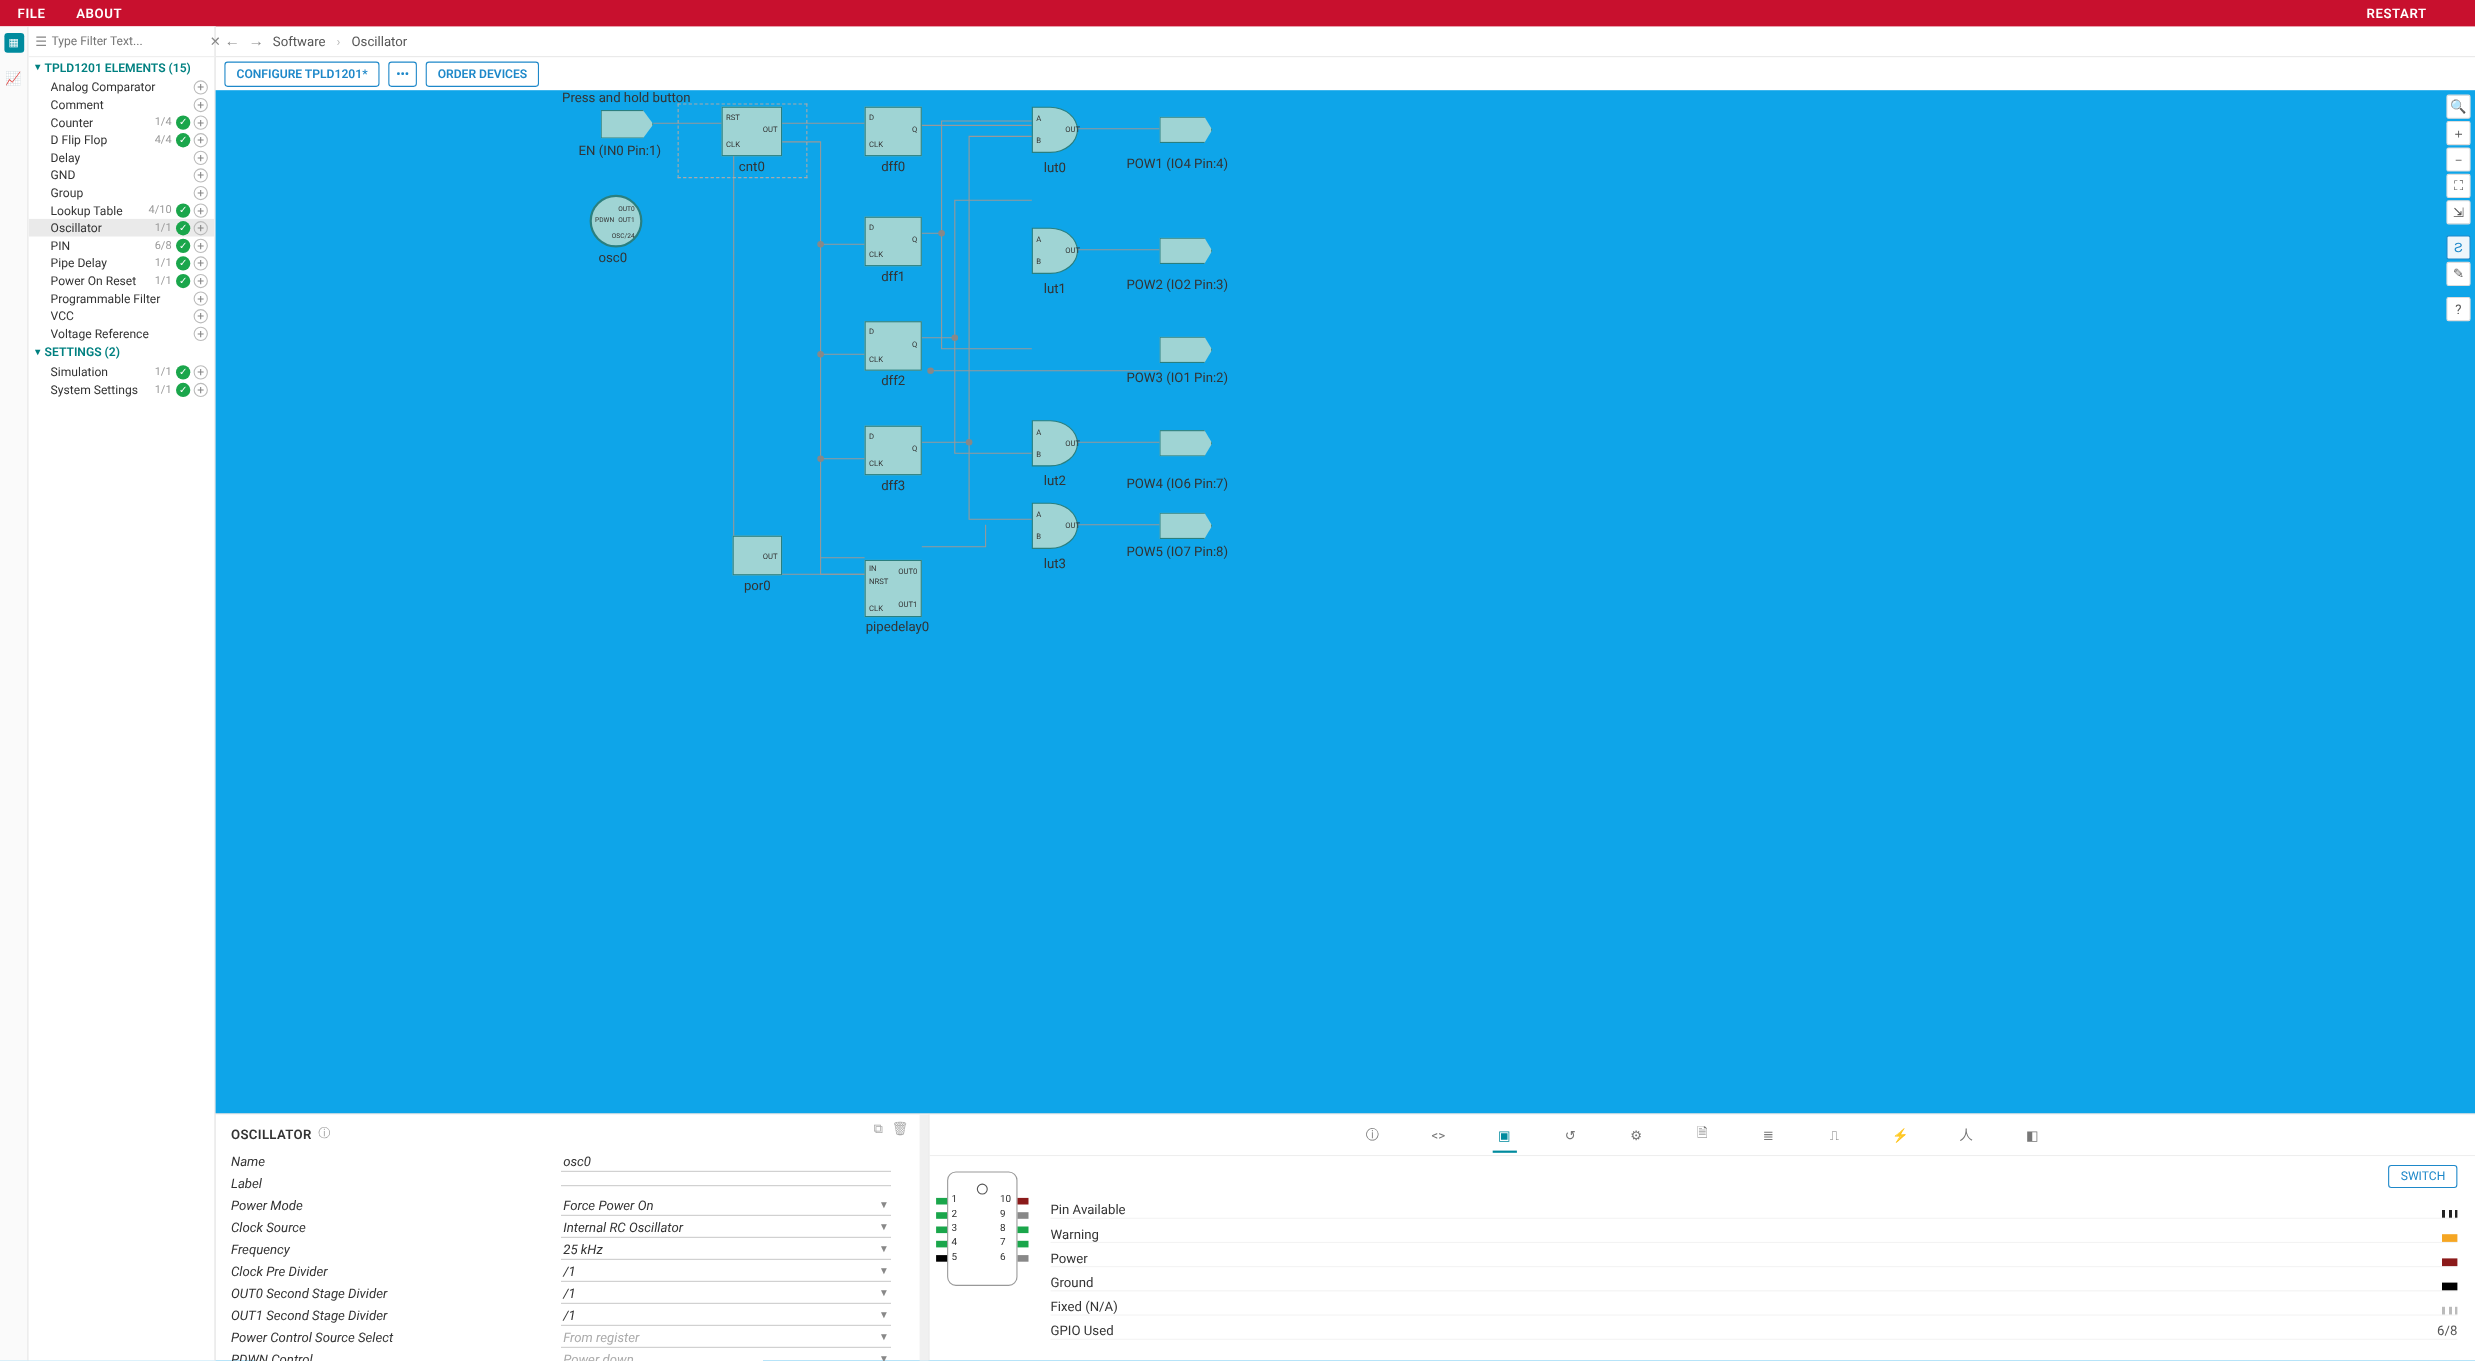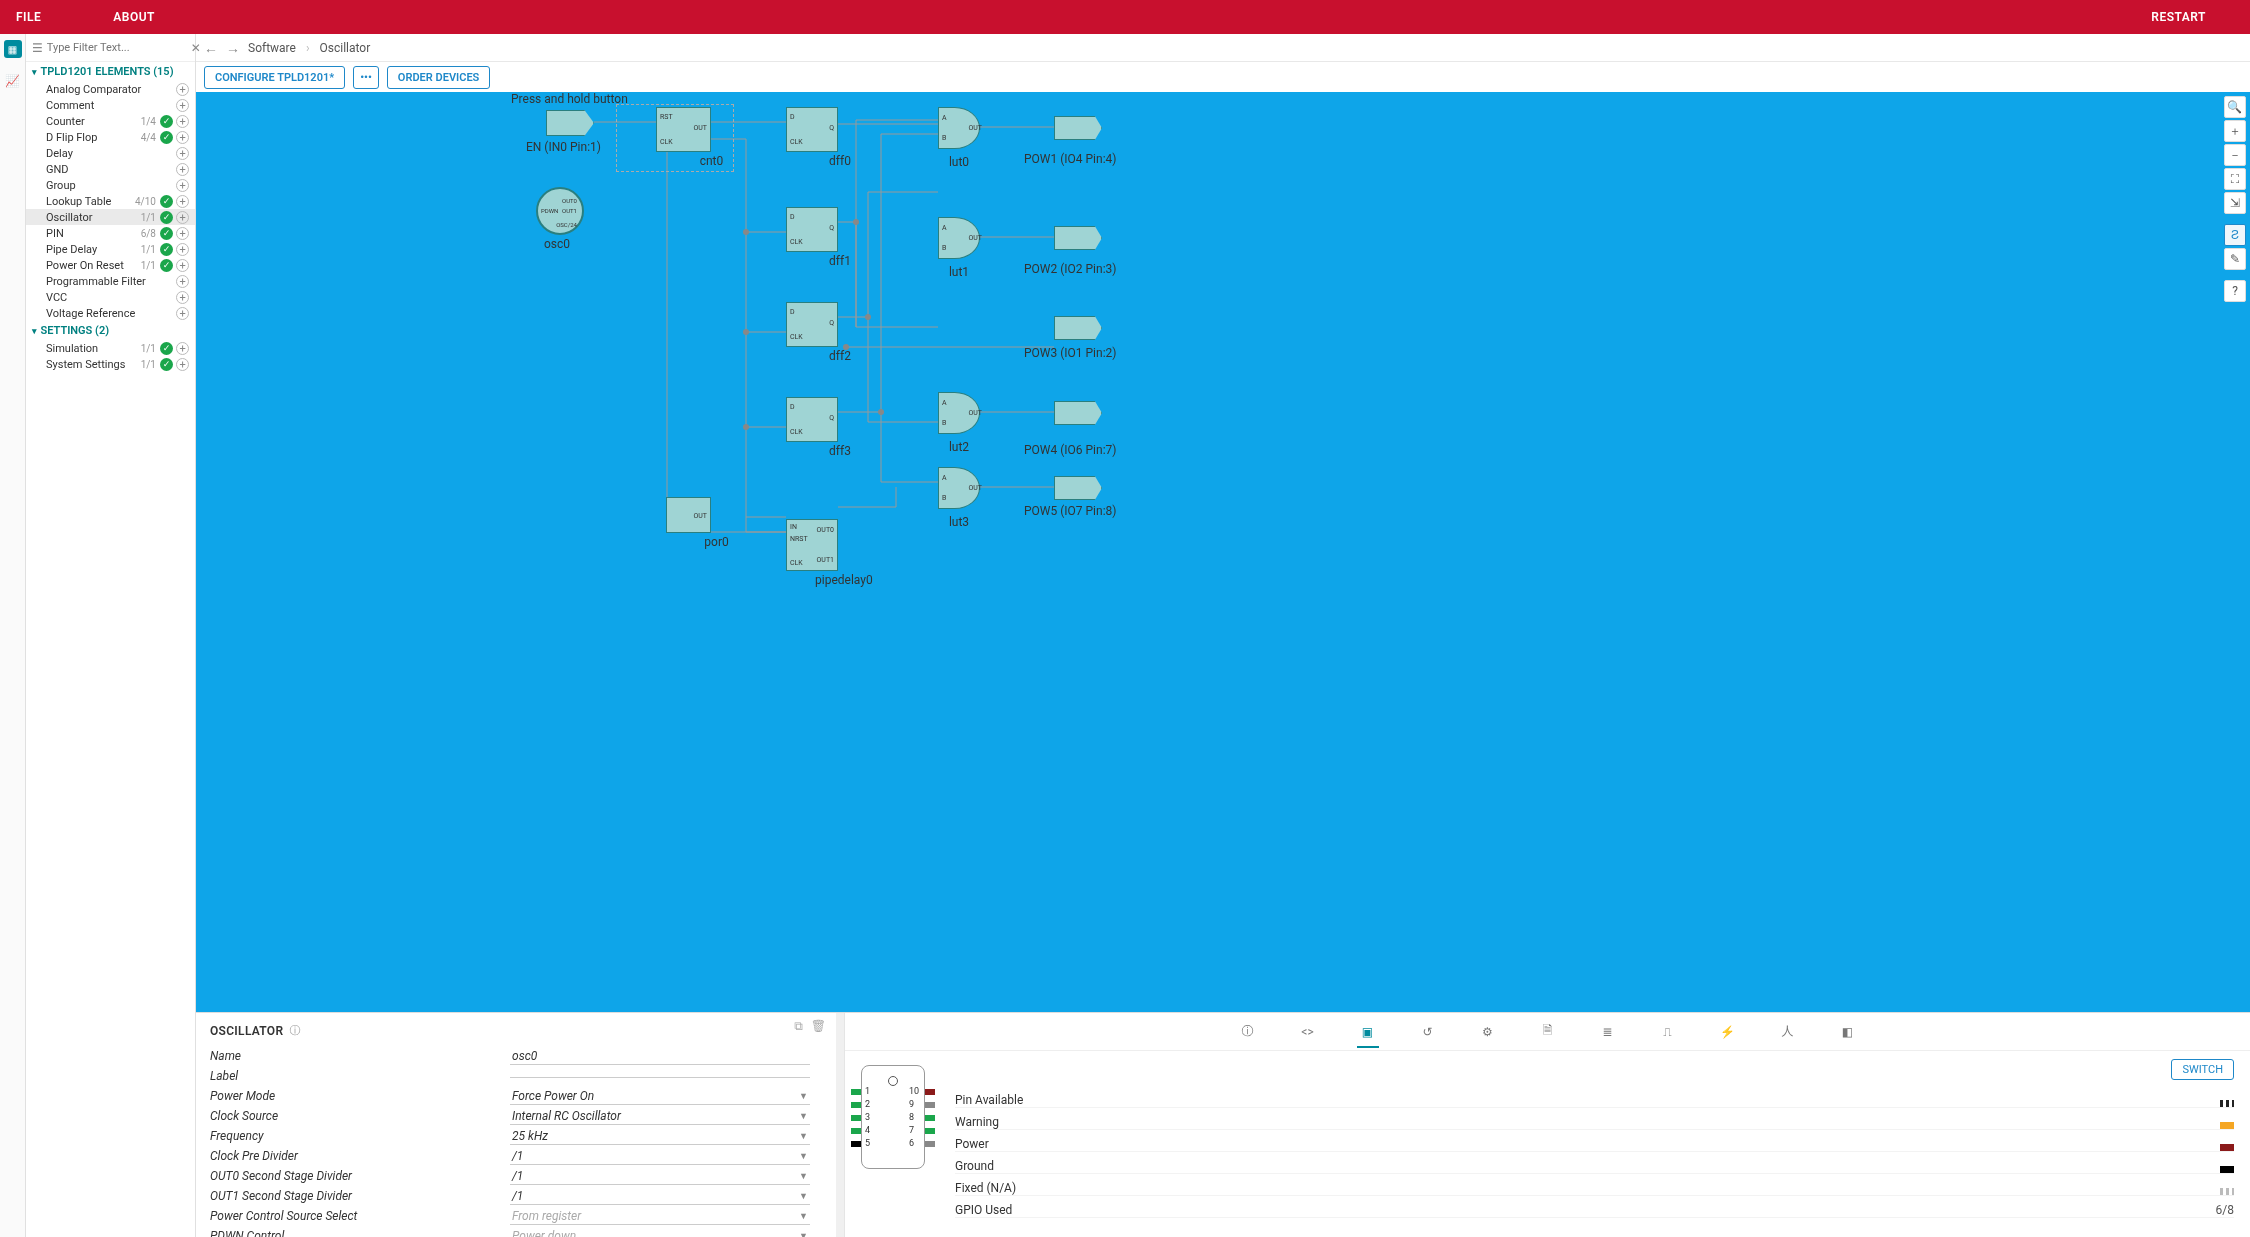--- a/index.html
+++ b/index.html
@@ -1,20 +1,20 @@
 <!DOCTYPE html>
 <html><head>
 <meta charset="utf-8">
 <style>
 * { margin:0; padding:0; box-sizing:border-box; font-family:-apple-system,BlinkMacSystemFont,"Segoe UI",Roboto,Arial,sans-serif; }
 html,body { width:100%; height:100%; overflow:hidden; }
 body { display:flex; flex-direction:column; background:#fff; font-size:12px; color:#333; }
 
 
-.topbar { height:34px; background:#c8102e; color:#fff; display:flex; align-items:center; padding:0 16px;gap:44px; }
+.topbar { height:24px; background:#c8102e; color:#fff; display:flex; align-items:center; padding:0 16px; }
 .topbar .menu-item { font-size:12px; font-weight:600; letter-spacing:.5px; margin-right:28px; cursor:pointer; }
 .topbar .spacer { flex:1; }
 
 
 .main { flex:1; display:flex; min-height:0; }
 
 
 .iconcol { width:26px; background:#fafafa; border-right:1px solid #e0e0e0; display:flex; flex-direction:column; align-items:center; padding-top:6px; gap:14px; }
 .iconcol .ic { width:18px; height:18px; display:flex; align-items:center; justify-content:center; color:#666; cursor:pointer; }
 
@@ -39,21 +39,21 @@
 .breadcrumb-row .arr { color:#888; cursor:pointer; font-size:14px; }
 .breadcrumb-row .crumb { color:#555; }
 .breadcrumb-row .sep { color:#bbb; margin:0 2px; }
 .action-row { height:30px; display:flex; align-items:center; padding:4px 8px; gap:8px; }
 .btn-outline { border:1px solid #1e88c9; color:#1e88c9; background:#fff; padding:4px 10px; border-radius:3px; font-size:11px; font-weight:600; cursor:pointer; display:inline-flex; align-items:center; }
 .btn-outline.small { padding:4px 6px; }
 
 
 .canvas-wrap { flex:1; position:relative; background:#0ea5e9; overflow:hidden; }
 .canvas { position:absolute; inset:0; }
-.blk { position:absolute; background:#9fd4d4; border:1px solid #2a7f7f; display:flex; flex-direction:column;padding-left:28px; }
+.blk { position:absolute; background:#9fd4d4; border:1px solid #2a7f7f; display:flex; flex-direction:column; }
 .blk .pin { position:absolute; font-size:7px; color:#333; }
 .blk-label { position:absolute; width:100%; text-align:center; font-size:12px; color:#333; top:100%; margin-top:3px; }
 .pentagon { position:absolute; background:#9fd4d4; border:1px solid #2a7f7f; }
 .pentagon.in  { clip-path: polygon(0 0, 80% 0, 100% 50%, 80% 100%, 0 100%); }
 .pentagon.out { clip-path: polygon(0 0, 85% 0, 100% 50%, 85% 100%, 0 100%); }
 .out-label { position:absolute; font-size:12px; color:#333; }
 .osc-circle { position:absolute; width:48px; height:48px; border:2px solid #2a7f7f; border-radius:50%; background:#9fd4d4; }
 .osc-circle .oin { position:absolute; font-size:6px; color:#333; }
 .lut { position:absolute; width:42px; height:42px; background:#9fd4d4; border:1px solid #2a7f7f; border-radius:0 60% 60% 0 / 0 50% 50% 0; }
 .lut .lp { position:absolute; font-size:7px; color:#333; }

